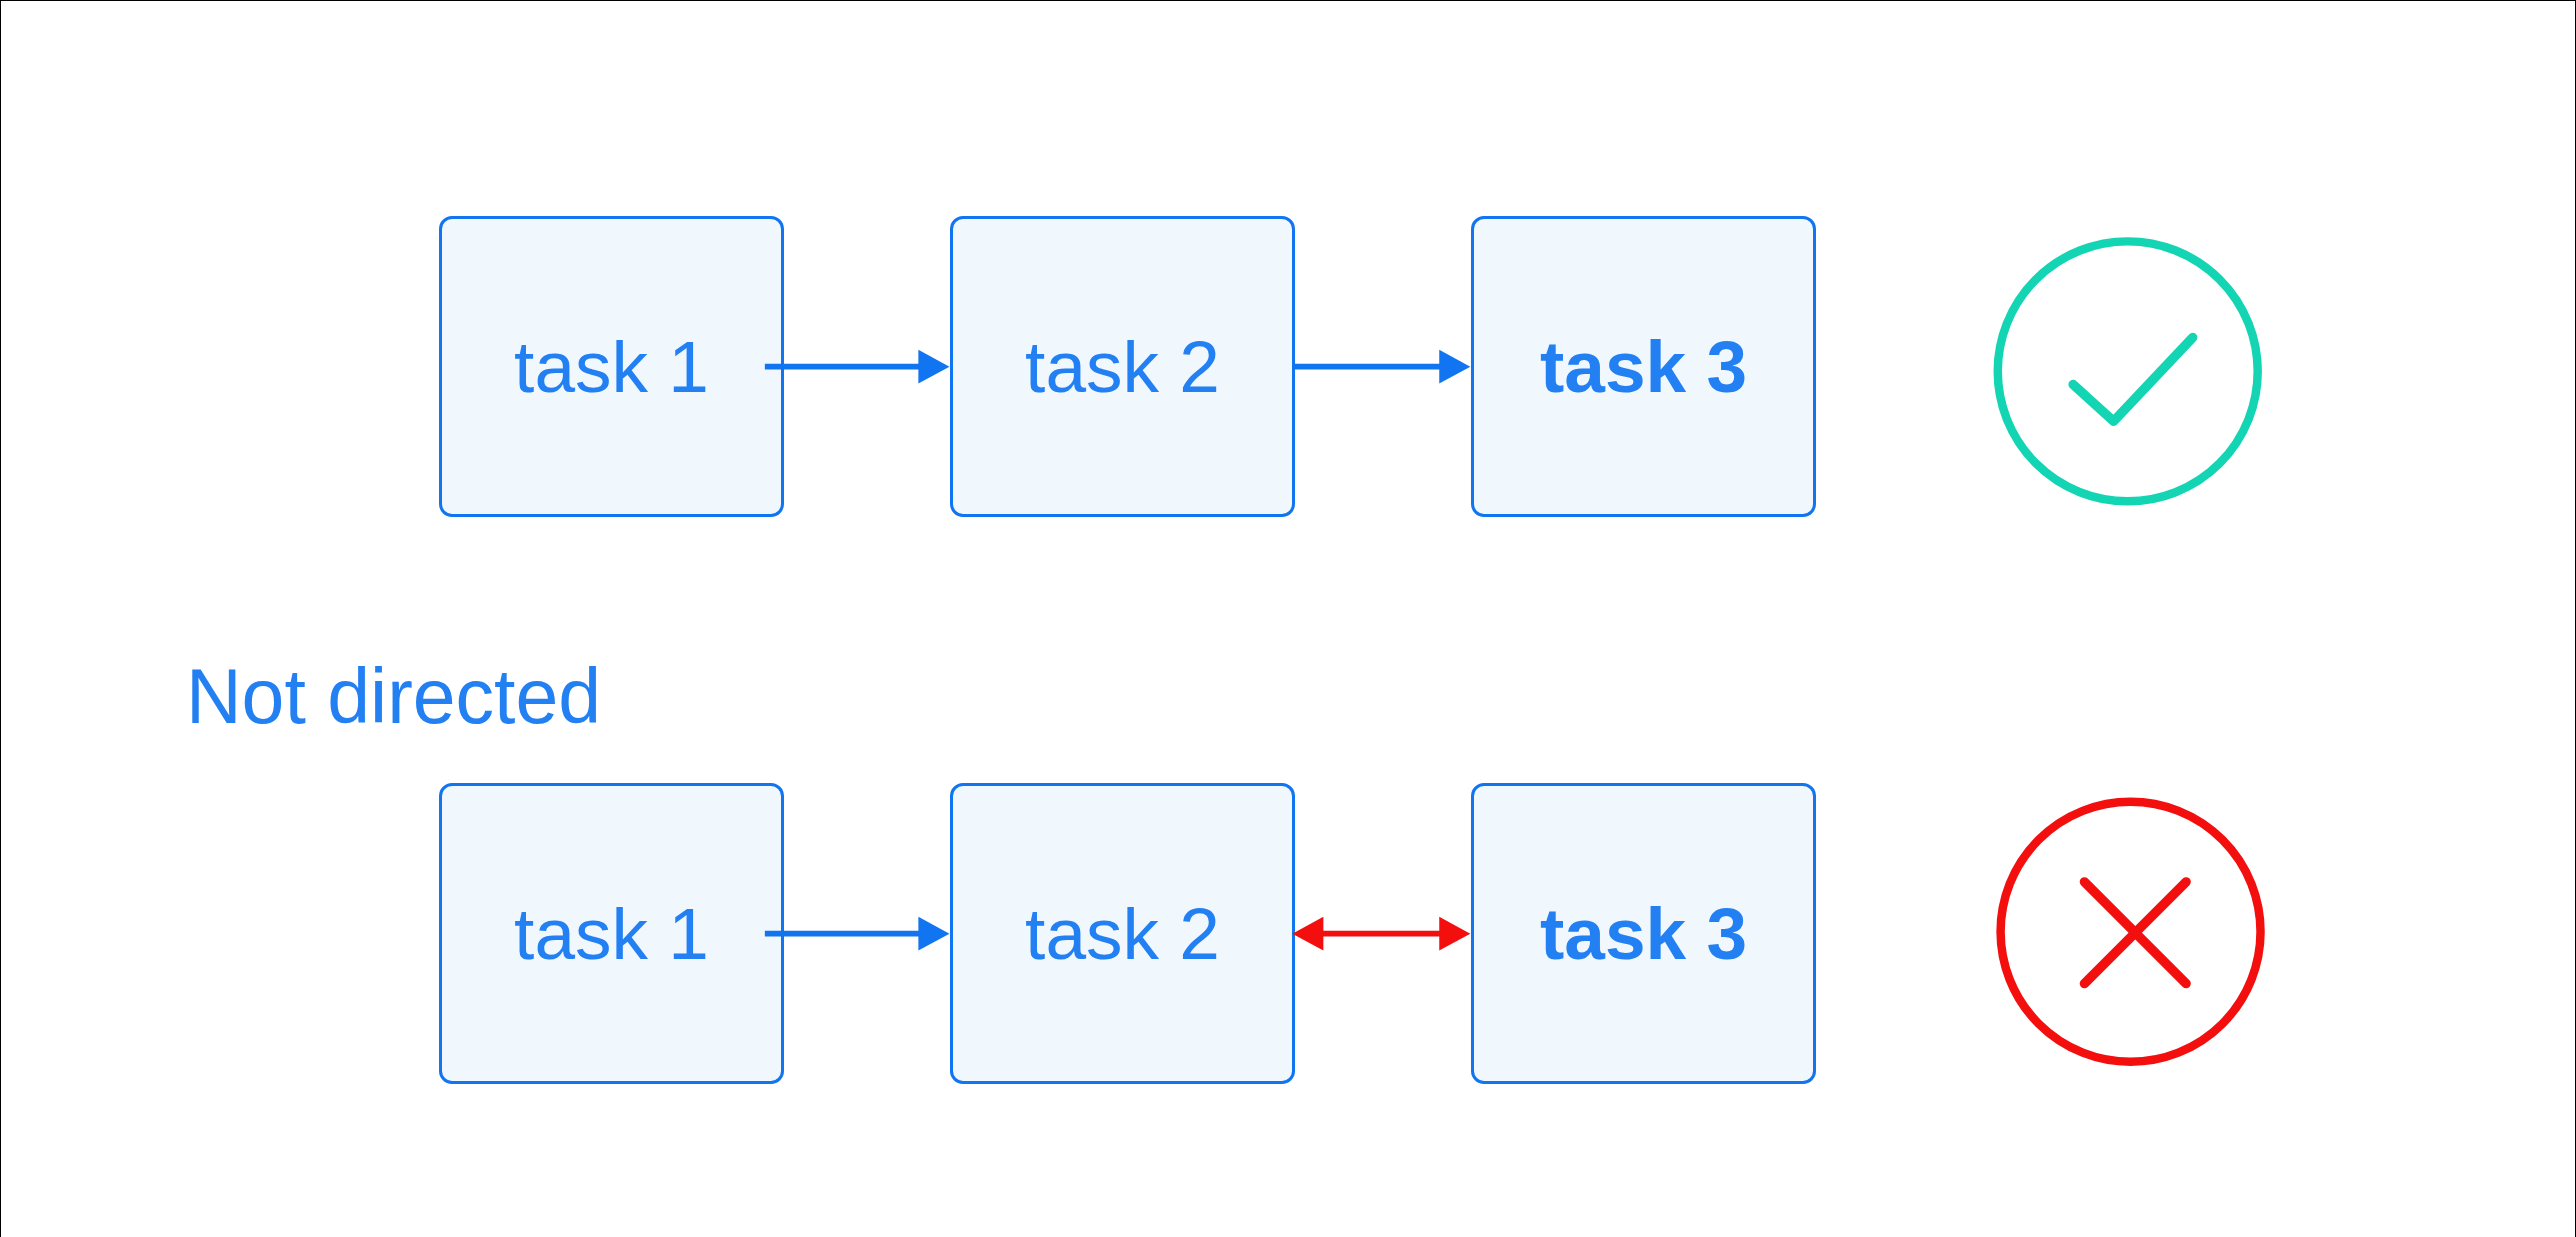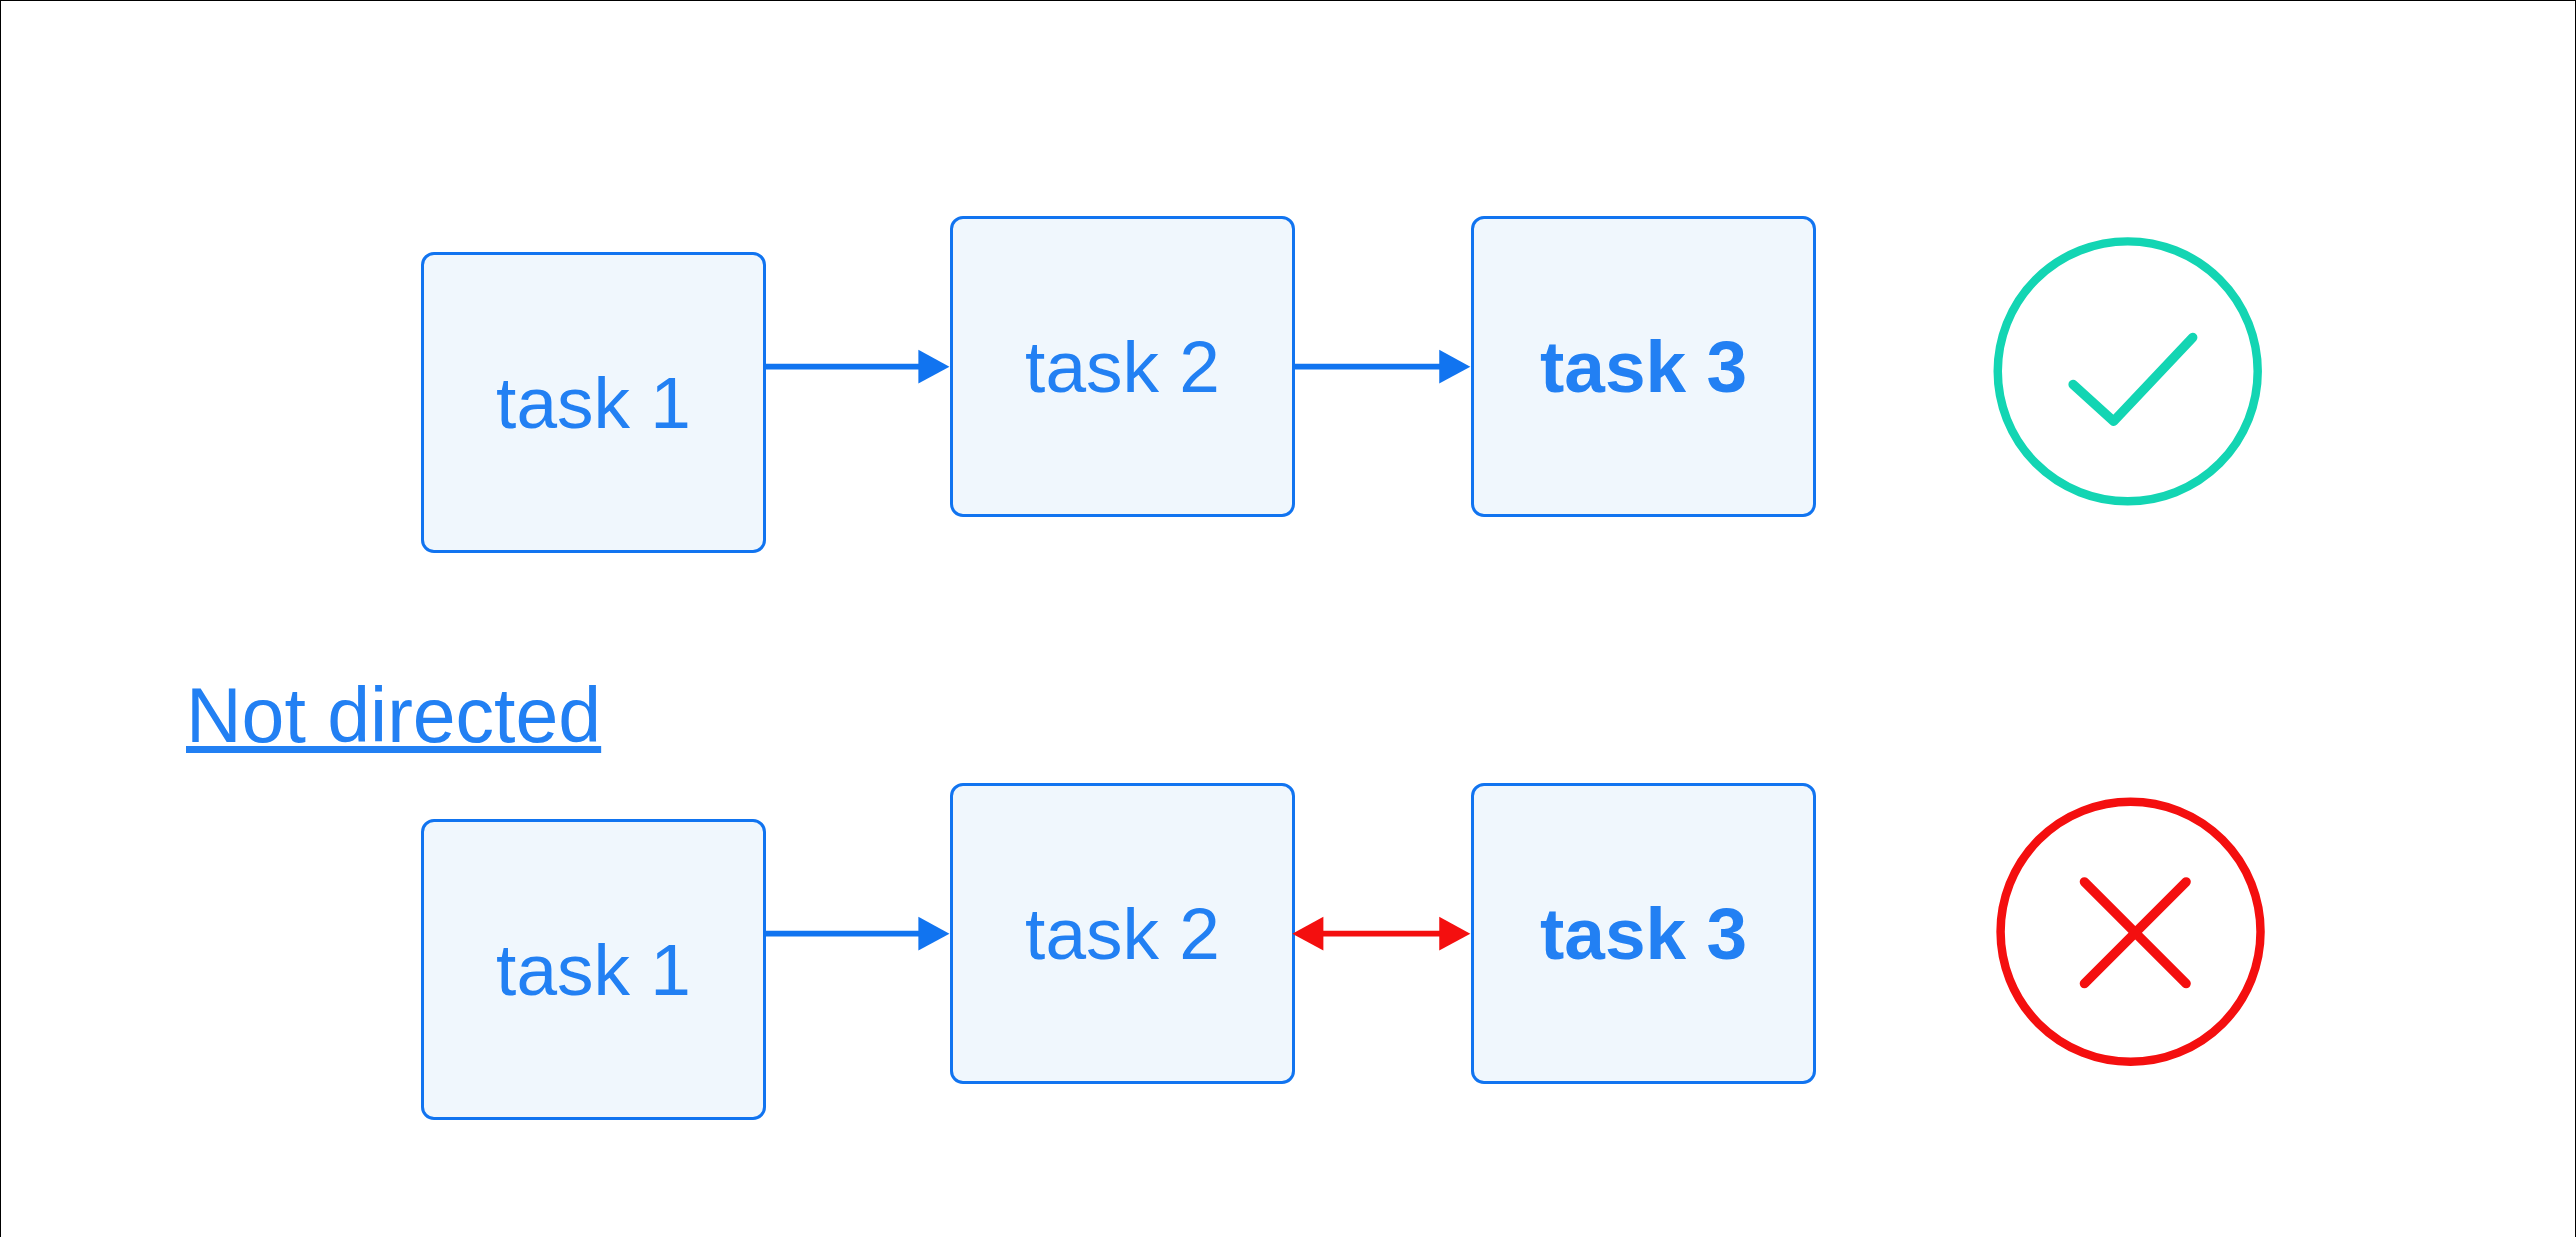--- a/index.html
+++ b/index.html
@@ -21,35 +21,35 @@
     border:1.9px solid var(--frame);
   }
   .section-label{
     position:absolute;
     font-size:77px;
     line-height:1;
     color:var(--text_blue);
     white-space:nowrap;
   }
   .label-directed{left:179px;top:105px;}
-  .label-not-directed{left:185px;top:676px;text-decoration:underline;}
+  .label-not-directed{left:185px;top:657px;}
   .task-box{
     position:absolute;
     width:345px;height:301px;
     background:var(--box_fill);
     border:3.8px solid var(--blue);
     border-radius:13px;
     display:flex;align-items:center;justify-content:center;
     font-size:73px;
     color:var(--text_blue);
     white-space:nowrap;
   }
   .row1{top:215px;}
   .row2{top:782px;}
-  .col1{left:420px;margin-top:36px;}
+  .col1{left:438px;}
   .col2{left:949px;}
   .col3{left:1470px;font-weight:bold;}
   svg.overlay{
     position:absolute;left:0;top:0;
     width:2576px;height:1238px;
     pointer-events:none;
   }
   .stroke-blue{stroke:var(--blue);}
   .fill-blue{fill:var(--blue);}
   .stroke-red{stroke:var(--red);}

